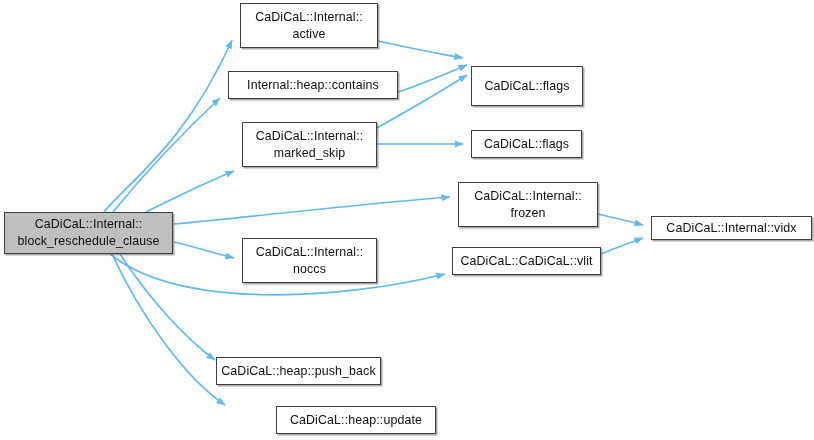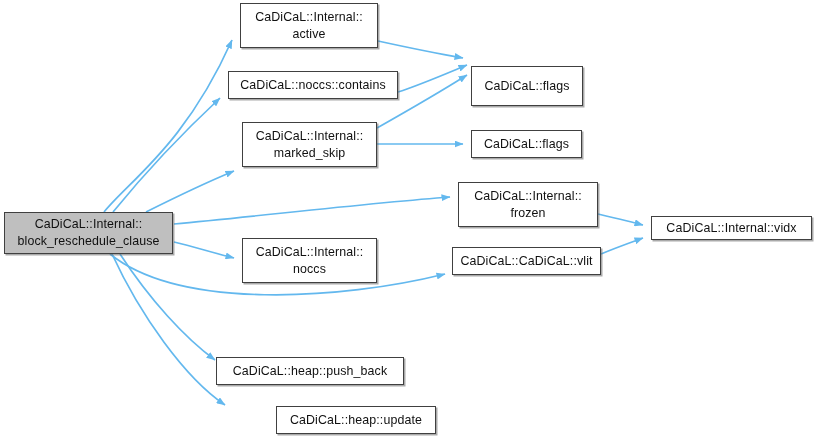--- a/index.html
+++ b/index.html
@@ -75,28 +75,28 @@
         <path d="M 598 214 C 615 218, 632 222, 643 225" fill="none" stroke="#63b8ee" stroke-width="1.7" marker-end="url(#arrowhead)"></path>
         <path d="M 601 254 C 615 248, 632 242, 643 238" fill="none" stroke="#63b8ee" stroke-width="1.7" marker-end="url(#arrowhead)"></path>
       </g>
   </svg>
 
   <div id="node-layer">
       <div class="node current" style="left: 4px; top: 212px; width: 169px; height: 42px;"><span class="label">CaDiCaL::Internal::
 block_reschedule_clause</span></div>
       <div class="node" style="left: 240px; top: 3px; width: 138px; height: 45px;"><span class="label">CaDiCaL::Internal::
 active</span></div>
-      <div class="node" style="left: 228px; top: 71px; width: 170px; height: 28px;"><span class="label">CaDiCaL::noccs::contains</span></div>
+      <div class="node" style="left: 228px; top: 71px; width: 170px; height: 28px;"><span class="label">Internal::heap::contains</span></div>
       <div class="node" style="left: 242px; top: 122px; width: 135px; height: 45px;"><span class="label">CaDiCaL::Internal::
 marked_skip</span></div>
       <div class="node" style="left: 471px; top: 45px; width: 112px; height: 40px; margin-top: 21px;"><span class="label">CaDiCaL::flags</span></div>
       <div class="node" style="left: 471px; top: 130px; width: 111px; height: 28px;"><span class="label">CaDiCaL::flags</span></div>
       <div class="node" style="left: 458px; top: 182px; width: 140px; height: 45px;"><span class="label">CaDiCaL::Internal::
 frozen</span></div>
       <div class="node" style="left: 242px; top: 238px; width: 135px; height: 45px;"><span class="label">CaDiCaL::Internal::
 noccs</span></div>
       <div class="node" style="left: 452px; top: 247px; width: 149px; height: 28px;"><span class="label">CaDiCaL::CaDiCaL::vlit</span></div>
       <div class="node" style="left: 651px; top: 216px; width: 161px; height: 24px;"><span class="label">CaDiCaL::Internal::vidx</span></div>
-      <div class="node" style="left: 216px; top: 357px; width: 188px; height: 28px;"><span class="label">CaDiCaL::heap::push_back</span></div>
+      <div class="node" style="left: 216px; top: 357px; width: 165px; height: 28px;"><span class="label">CaDiCaL::heap::push_back</span></div>
       <div class="node" style="left: 231px; top: 406px; width: 160px; height: 28px; margin-left: 45px;"><span class="label">CaDiCaL::heap::update</span></div>
     </div>
 
 </div>
 
 </body></html>

